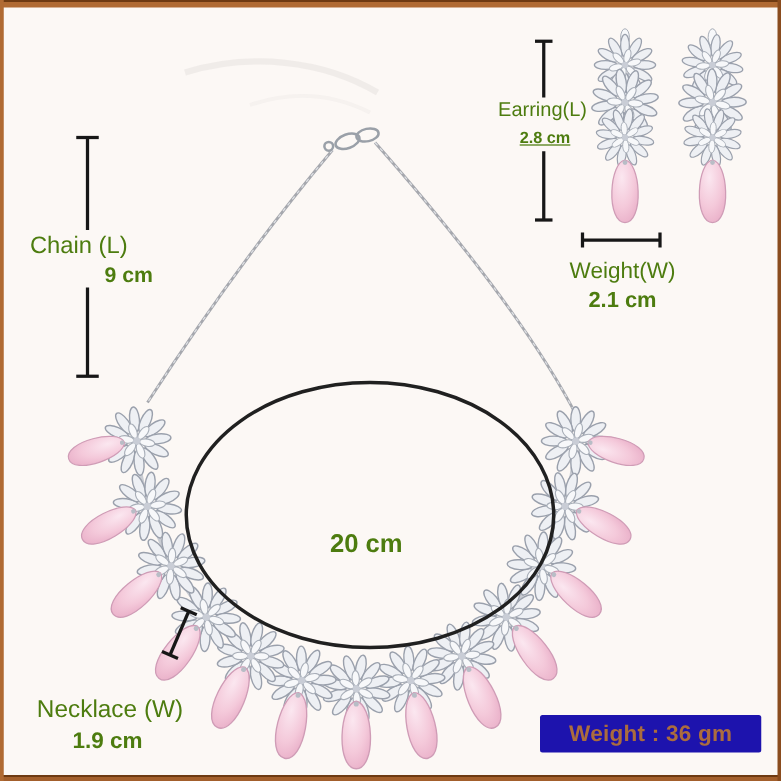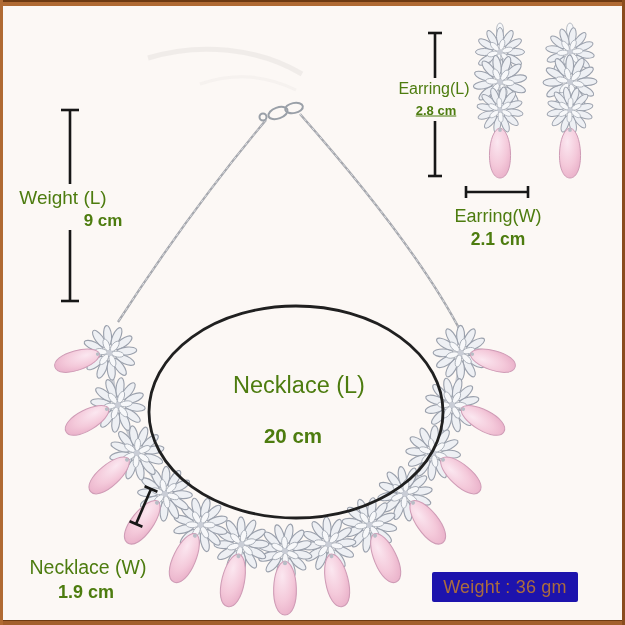--- a/index.html
+++ b/index.html
@@ -31,23 +31,23 @@
   .reflect{fill:none;stroke:#ebe7e4;stroke-width:5;opacity:.7;}
   .reflect2{fill:none;stroke:#efece9;stroke-width:3;opacity:.5;}
 
   .lbl{
     position:absolute;z-index:20;transform:translate(-50%,-50%);
     white-space:nowrap;color:#4d7c0f;line-height:1;
   }
   .val{font-weight:bold;}
 
   #weight-badge{
-    position:absolute;z-index:20;left:432px;top:572px;width:146px;height:30px;
+    position:absolute;z-index:20;left:432px;top:572px;width:177px;height:30px;
     display:flex;align-items:center;justify-content:center;
-    font-weight:normal;font-size:18px;border-radius:2px;letter-spacing:.2px;
+    font-weight:bold;font-size:18px;border-radius:2px;letter-spacing:.2px;
   }
 </style>
 </head>
 <body>
 
 <div id="stage">
 
   <div id="frame-top" class="frame-strip"></div>
   <div id="frame-bottom" class="frame-strip"></div>
   <div id="frame-left" class="frame-strip"></div>
@@ -571,29 +571,28 @@
       <line x1="466" y1="192" x2="528" y2="192"></line>
       <line x1="528" y1="186" x2="528" y2="198"></line>
     </g>
     <g class="measure">
       <line x1="144.6" y1="486.2" x2="157.4" y2="491.8"></line>
       <line x1="151" y1="489" x2="136" y2="524"></line>
       <line x1="129.6" y1="521.2" x2="142.4" y2="526.8"></line>
     </g>
   </svg>
 
-  <span class="lbl" style="left:63px;top:197px;font-size:19px;">Weight (L)</span>
+  <span class="lbl" style="left:63px;top:197px;font-size:19px;">Chain (L)</span>
   <span class="lbl val" style="left:67px;top:220px;font-size:17px;margin-left:36px;">9 cm</span>
 
   <span class="lbl" style="left:434px;top:89px;font-size:16px;">Earring(L)</span>
   <span class="lbl val" style="left:436px;top:110px;font-size:13px;text-decoration:underline;">2.8 cm</span>
 
-  <span class="lbl" style="left:498px;top:216px;font-size:18px;">Earring(W)</span>
+  <span class="lbl" style="left:498px;top:216px;font-size:18px;">Weight(W)</span>
   <span class="lbl val" style="left:498px;top:240px;font-size:17.5px;">2.1 cm</span>
 
-  <span class="lbl" style="left:299px;top:386px;font-size:23.5px;">Necklace (L)</span>
   <span class="lbl val" style="left:293px;top:436px;font-size:20.5px;text-align:center;">20 cm</span>
 
   <span class="lbl" style="left:88px;top:568px;font-size:19.5px;">Necklace (W)</span>
   <span class="lbl val" style="left:86px;top:592px;font-size:18px;">1.9 cm</span>
 
   <div id="weight-badge" style="background: rgb(29, 19, 173); color: rgb(171, 108, 62);">Weight : 36 gm</div>
 </div>
 
 </body></html>

